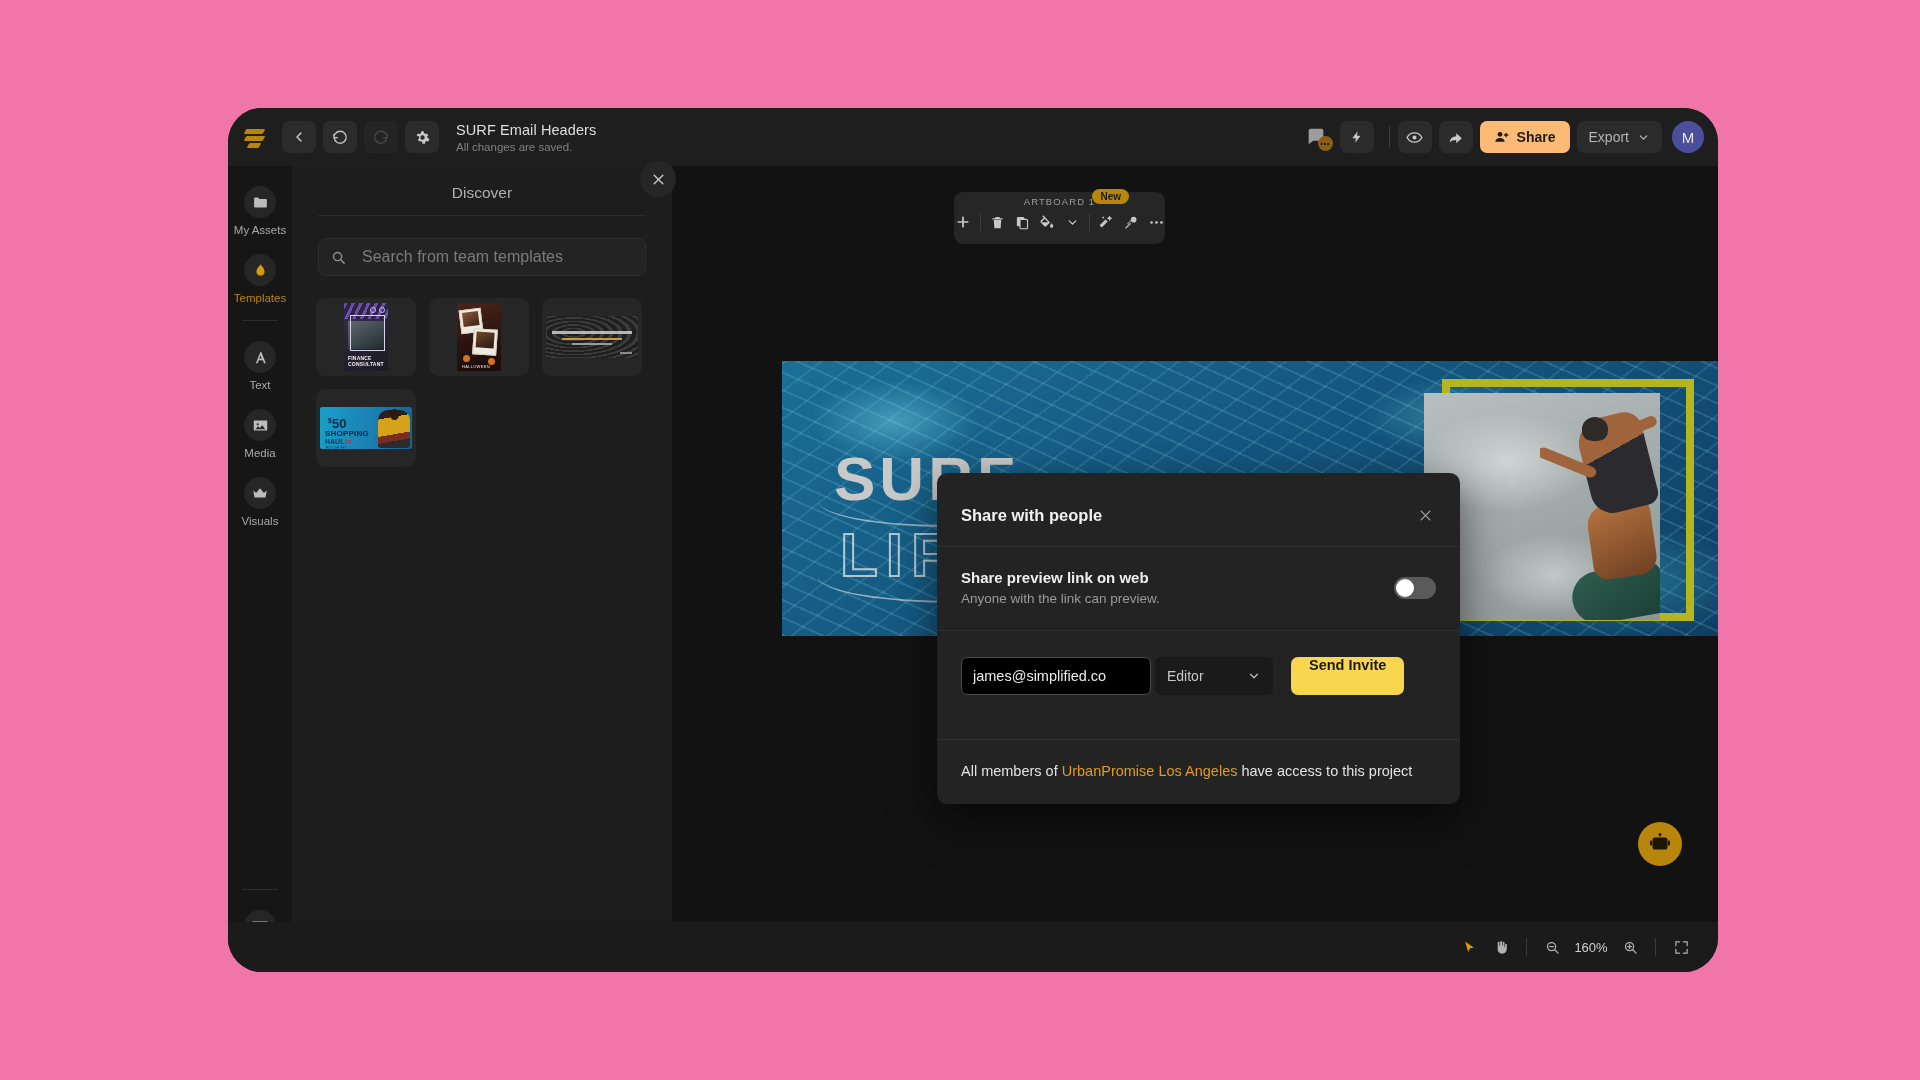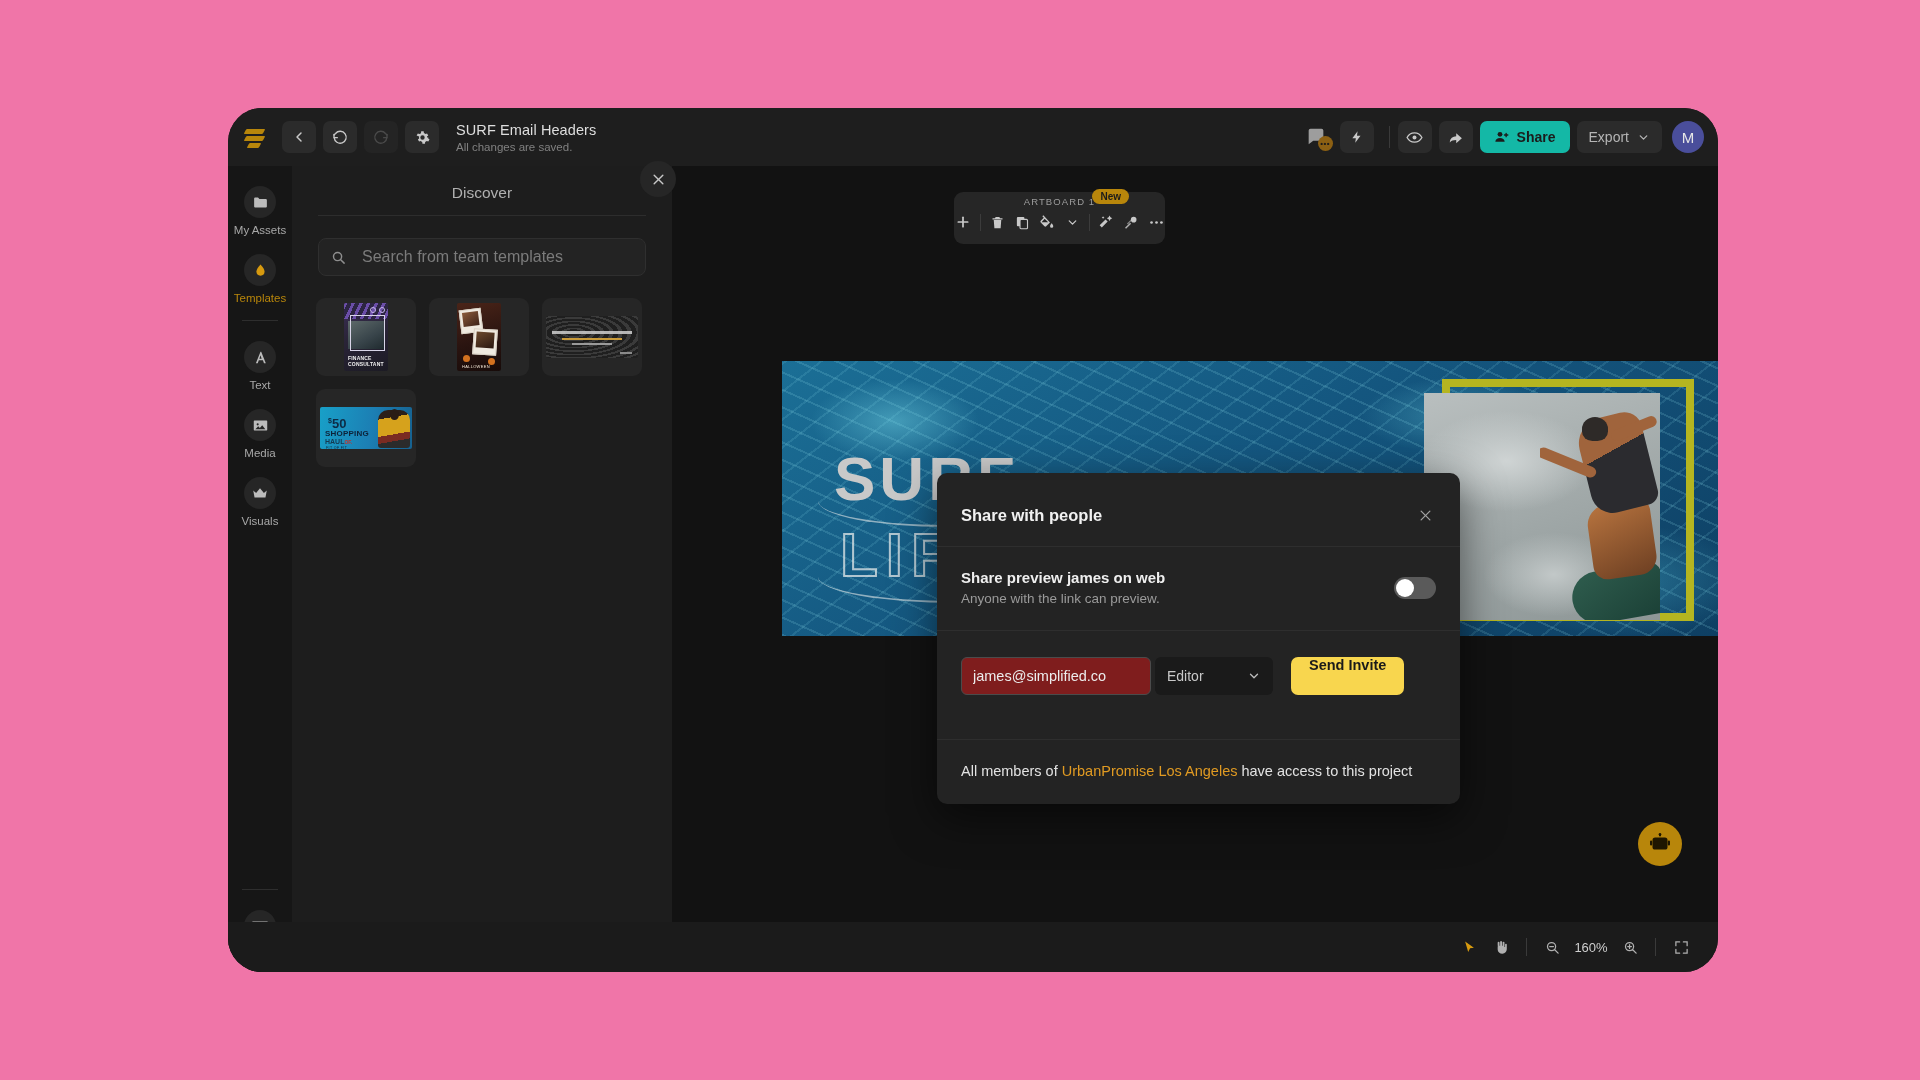--- a/index.html
+++ b/index.html
@@ -65,21 +65,21 @@
     position: absolute; right: 1px; bottom: 2px;
     width: 15px; height: 15px; border-radius: 50%;
     background: #8c6013; color: #1b1b1b; font-size: 8px;
     display: flex; align-items: center; justify-content: center;
     font-weight: bold; letter-spacing: .5px;
   }
   .hdiv { width: 1px; height: 22px; background: #3a3a3a; margin: 0 8px; }
 
   #share-button {
     height: 32px; padding: 0 14px; border-radius: 7px;
-    background: #14b8a6; color: #1b1b1b;
+    background: #fdba74; color: #1b1b1b;
     font-size: 14px; font-weight: bold;
     display: flex; align-items: center; gap: 7px;
     cursor: pointer; border: none; margin-right: 7px;
   }
   #export-button {
     height: 32px; padding: 0 12px; border-radius: 7px;
     background: #2b2b2b; color: #b5b5b5;
     font-size: 14px; display: flex; align-items: center; gap: 8px;
     cursor: pointer; border: none; margin-right: 10px;
   }
@@ -354,21 +354,21 @@
   #preview-toggle .knob {
     position:absolute; left: 2px; top: 2px; width: 18px; height: 18px;
     border-radius: 50%; background: #fff;
   }
   #dlg-invite-row {
     padding: 26px 24px 44px; display: flex; align-items: center; gap: 0;
     border-bottom: 1px solid #2e2e2e;
   }
   #email-field {
     width: 190px; height: 38px; border-radius: 6px;
-    background: #7f1d1d; border: 1px solid #4b4b4b;
+    background: #000000; border: 1px solid #4b4b4b;
     color: #ececec; font-size: 14.5px; padding: 0 11px; outline: none;
     font-family: "Liberation Sans", sans-serif;
   }
   #role-select {
     width: 118px; height: 38px; margin-left: 4px;
     border-radius: 6px; background: #1a1a1a;
     display: flex; align-items: center; padding: 0 12px;
     color: #c9c9c9; font-size: 14px; cursor: pointer;
   }
   #role-select .chev { margin-left: auto; color: #bdbdbd; }
@@ -733,21 +733,21 @@
       <div id="dlg-close">
         <svg width="15" height="15" viewBox="0 0 24 24" fill="none" stroke="currentColor" stroke-width="2" stroke-linecap="round">
             <line x1="5" y1="5" x2="19" y2="19"></line>
             <line x1="19" y1="5" x2="5" y2="19"></line>
           </svg>
       </div>
     </div>
 
     <div id="dlg-preview-row">
       <div>
-        <div id="dlg-preview-title">Share preview james on web</div>
+        <div id="dlg-preview-title">Share preview link on web</div>
         <div id="dlg-preview-sub">Anyone with the link can preview.</div>
       </div>
       <div id="preview-toggle">
         <div class="knob"></div>
       </div>
     </div>
 
     <div id="dlg-invite-row">
       <input id="email-field" type="text" value="james@simplified.co" style="">
       <div id="role-select">

